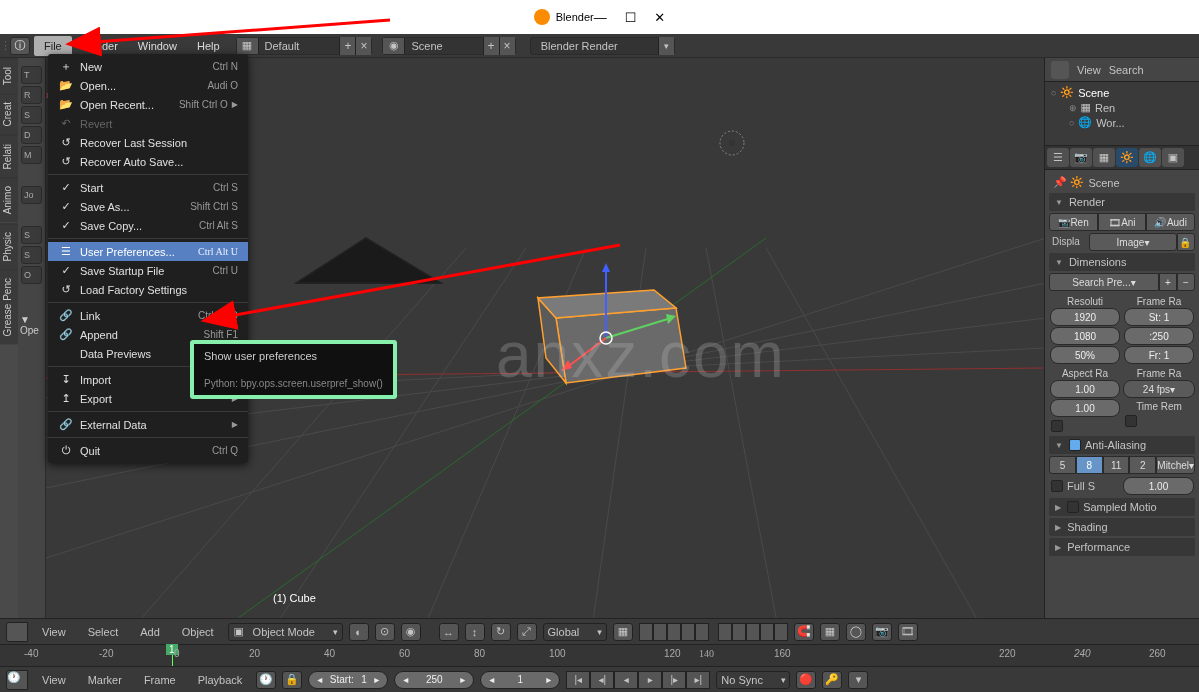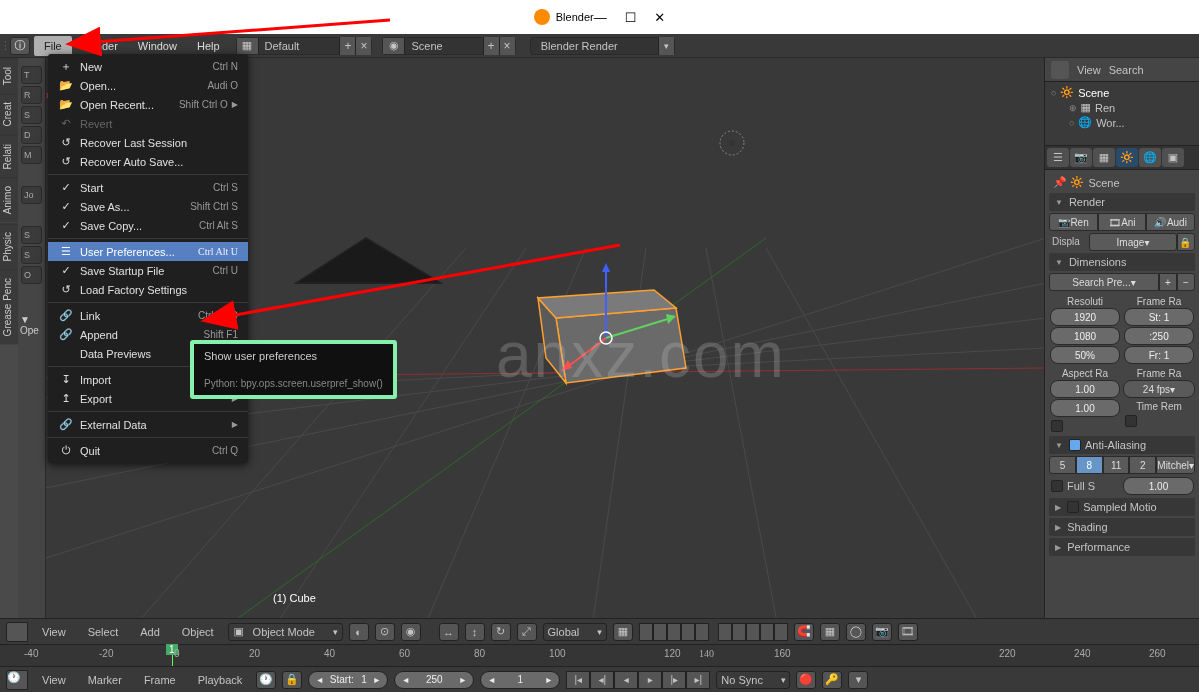--- a/index.html
+++ b/index.html
@@ -512,21 +512,21 @@
       <div class="ruler-tick" style="left: 324px;">40</div>
       <div class="ruler-tick" style="left: 399px;">60</div>
       <div class="ruler-tick" style="left: 474px;">80</div>
       <div class="ruler-tick" style="left: 549px;">100</div>
       <div class="ruler-tick" style="left: 624px; margin-left: 40px;">120</div>
       <div class="ruler-tick" style="left: 699px; font-family: Liberation Serif, serif;">140</div>
       <div class="ruler-tick" style="left: 774px;">160</div>
       <div class="ruler-tick" style="left: 849px; margin-top: 44px;">180</div>
       <div class="ruler-tick" style="left: 924px; margin-top: 44px;">200</div>
       <div class="ruler-tick" style="left: 999px;">220</div>
-      <div class="ruler-tick" style="left: 1074px;">240</div>
+      <div class="ruler-tick" style="left: 1074px; font-style: italic;">240</div>
       <div class="ruler-tick" style="left: 1149px;">260</div>
     </div>
 
   <div class="header-bar">
     <div class="hb-icon">🕐</div>
     <span class="hb-item">View</span>
     <span class="hb-item">Marker</span>
     <span class="hb-item">Frame</span>
     <span class="hb-item">Playback</span>
     <div class="icon-btn">🕐</div>

